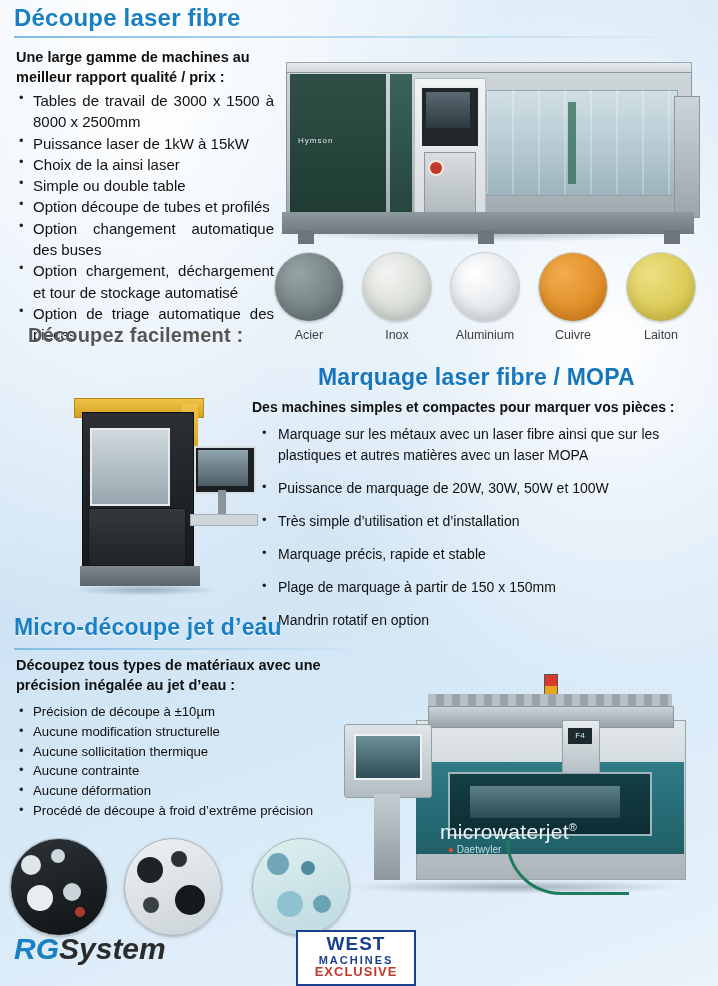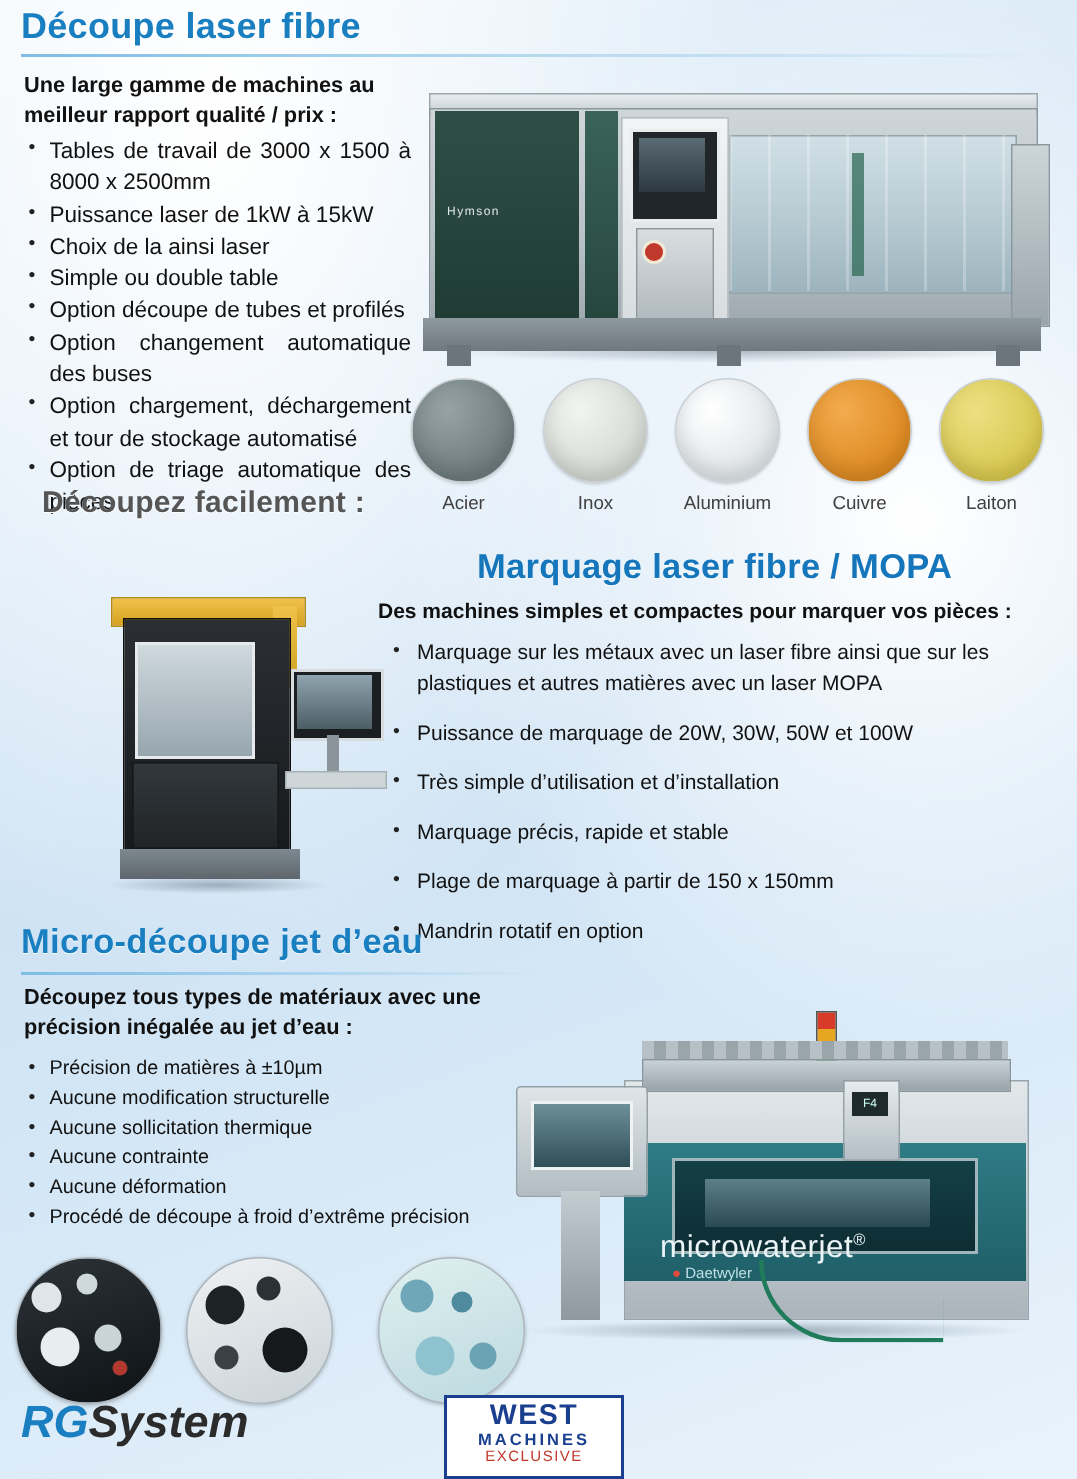--- a/index.html
+++ b/index.html
@@ -113,21 +113,21 @@
   #s2{left:120px;background:linear-gradient(160deg,#eef1f3,#cbd3d8);}
   #s3{left:248px;background:linear-gradient(160deg,#dff0ef,#bcd9e0);}
   .sdot{position:absolute;border-radius:50%;}
 
   
   .foot-sys{position:absolute;left:14px;top:932px;font-size:30px;font-weight:bold;color:#2b2b2b;font-style:italic;}
   .foot-sys .blue{color:#1a7fc1;}
   .west{position:absolute;left:296px;top:930px;width:116px;height:52px;background:#ffffff;border:2px solid #1a3f8f;text-align:center;}
   .west .w1{color:#1a3f8f;font-weight:bold;font-size:19px;line-height:20px;letter-spacing:1px;margin-top:2px;}
   .west .w2{color:#1a3f8f;font-weight:bold;font-size:11px;letter-spacing:2px;line-height:12px;}
-  .west .w3{color:#c0392b;font-weight:normal;font-size:10px;letter-spacing:1px;line-height:12px;}
+  .west .w3{color:#c0392b;font-weight:bold;font-size:13px;letter-spacing:1px;line-height:12px;}
 </style>
 </head>
 <body>
 
 <div class="page">
 
   <div class="sec-title" id="t-laser">Découpe laser fibre</div>
   <div class="rule" id="r1"></div>
 
   <div class="lead" id="lead1">Une large gamme de machines au meilleur rapport qualité / prix :</div>
@@ -216,21 +216,21 @@
     <li>Plage de marquage à partir de 150 x 150mm</li>
     <li>Mandrin rotatif en option</li>
   </ul>
 
   <div class="sec-title" id="t-micro">Micro-découpe jet d’eau</div>
   <div class="rule" id="r2"></div>
 
   <div class="lead" id="lead3">Découpez tous types de matériaux avec une précision inégalée au jet d’eau :</div>
 
   <ul class="bul" id="list3">
-    <li>Précision de matières à ±10µm</li>
+    <li>Précision de découpe à ±10µm</li>
     <li>Aucune modification structurelle</li>
     <li>Aucune sollicitation thermique</li>
     <li>Aucune contrainte</li>
     <li>Aucune déformation</li>
     <li>Procédé de découpe à froid d’extrême précision</li>
   </ul>
 
   <div class="machine3">
     <div class="m3-shadow"></div>
     <div class="m3-light"></div>

